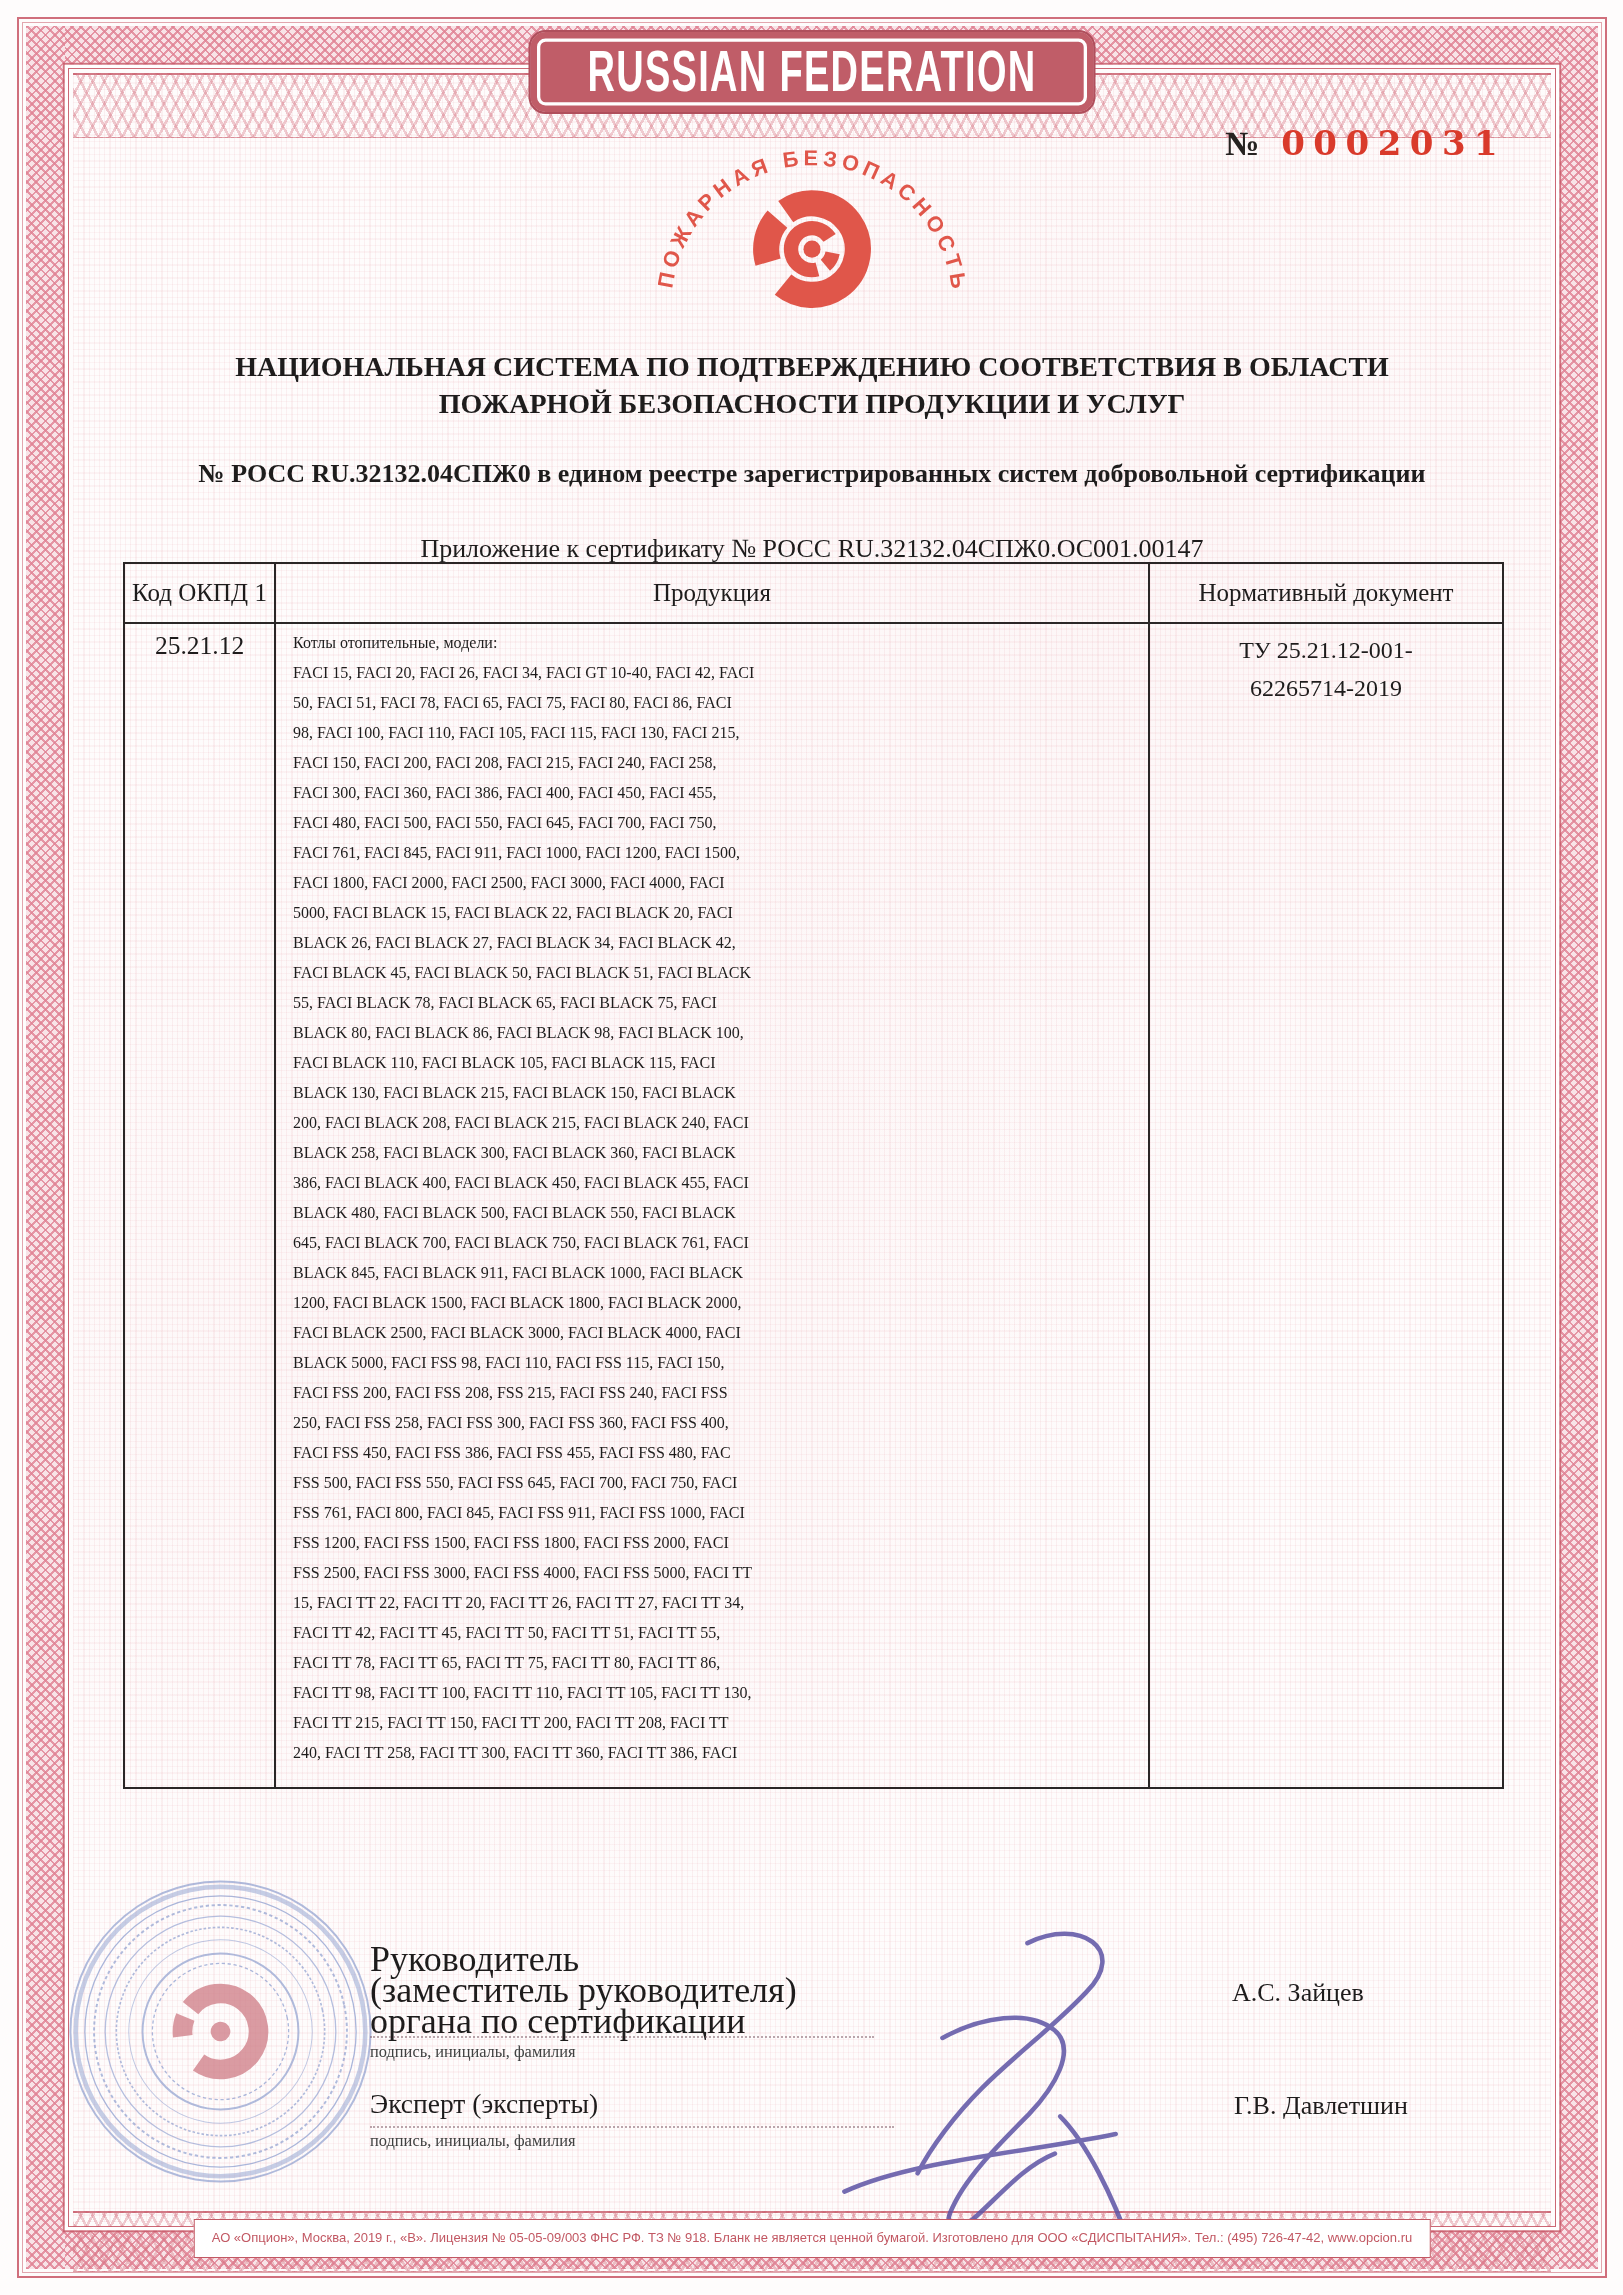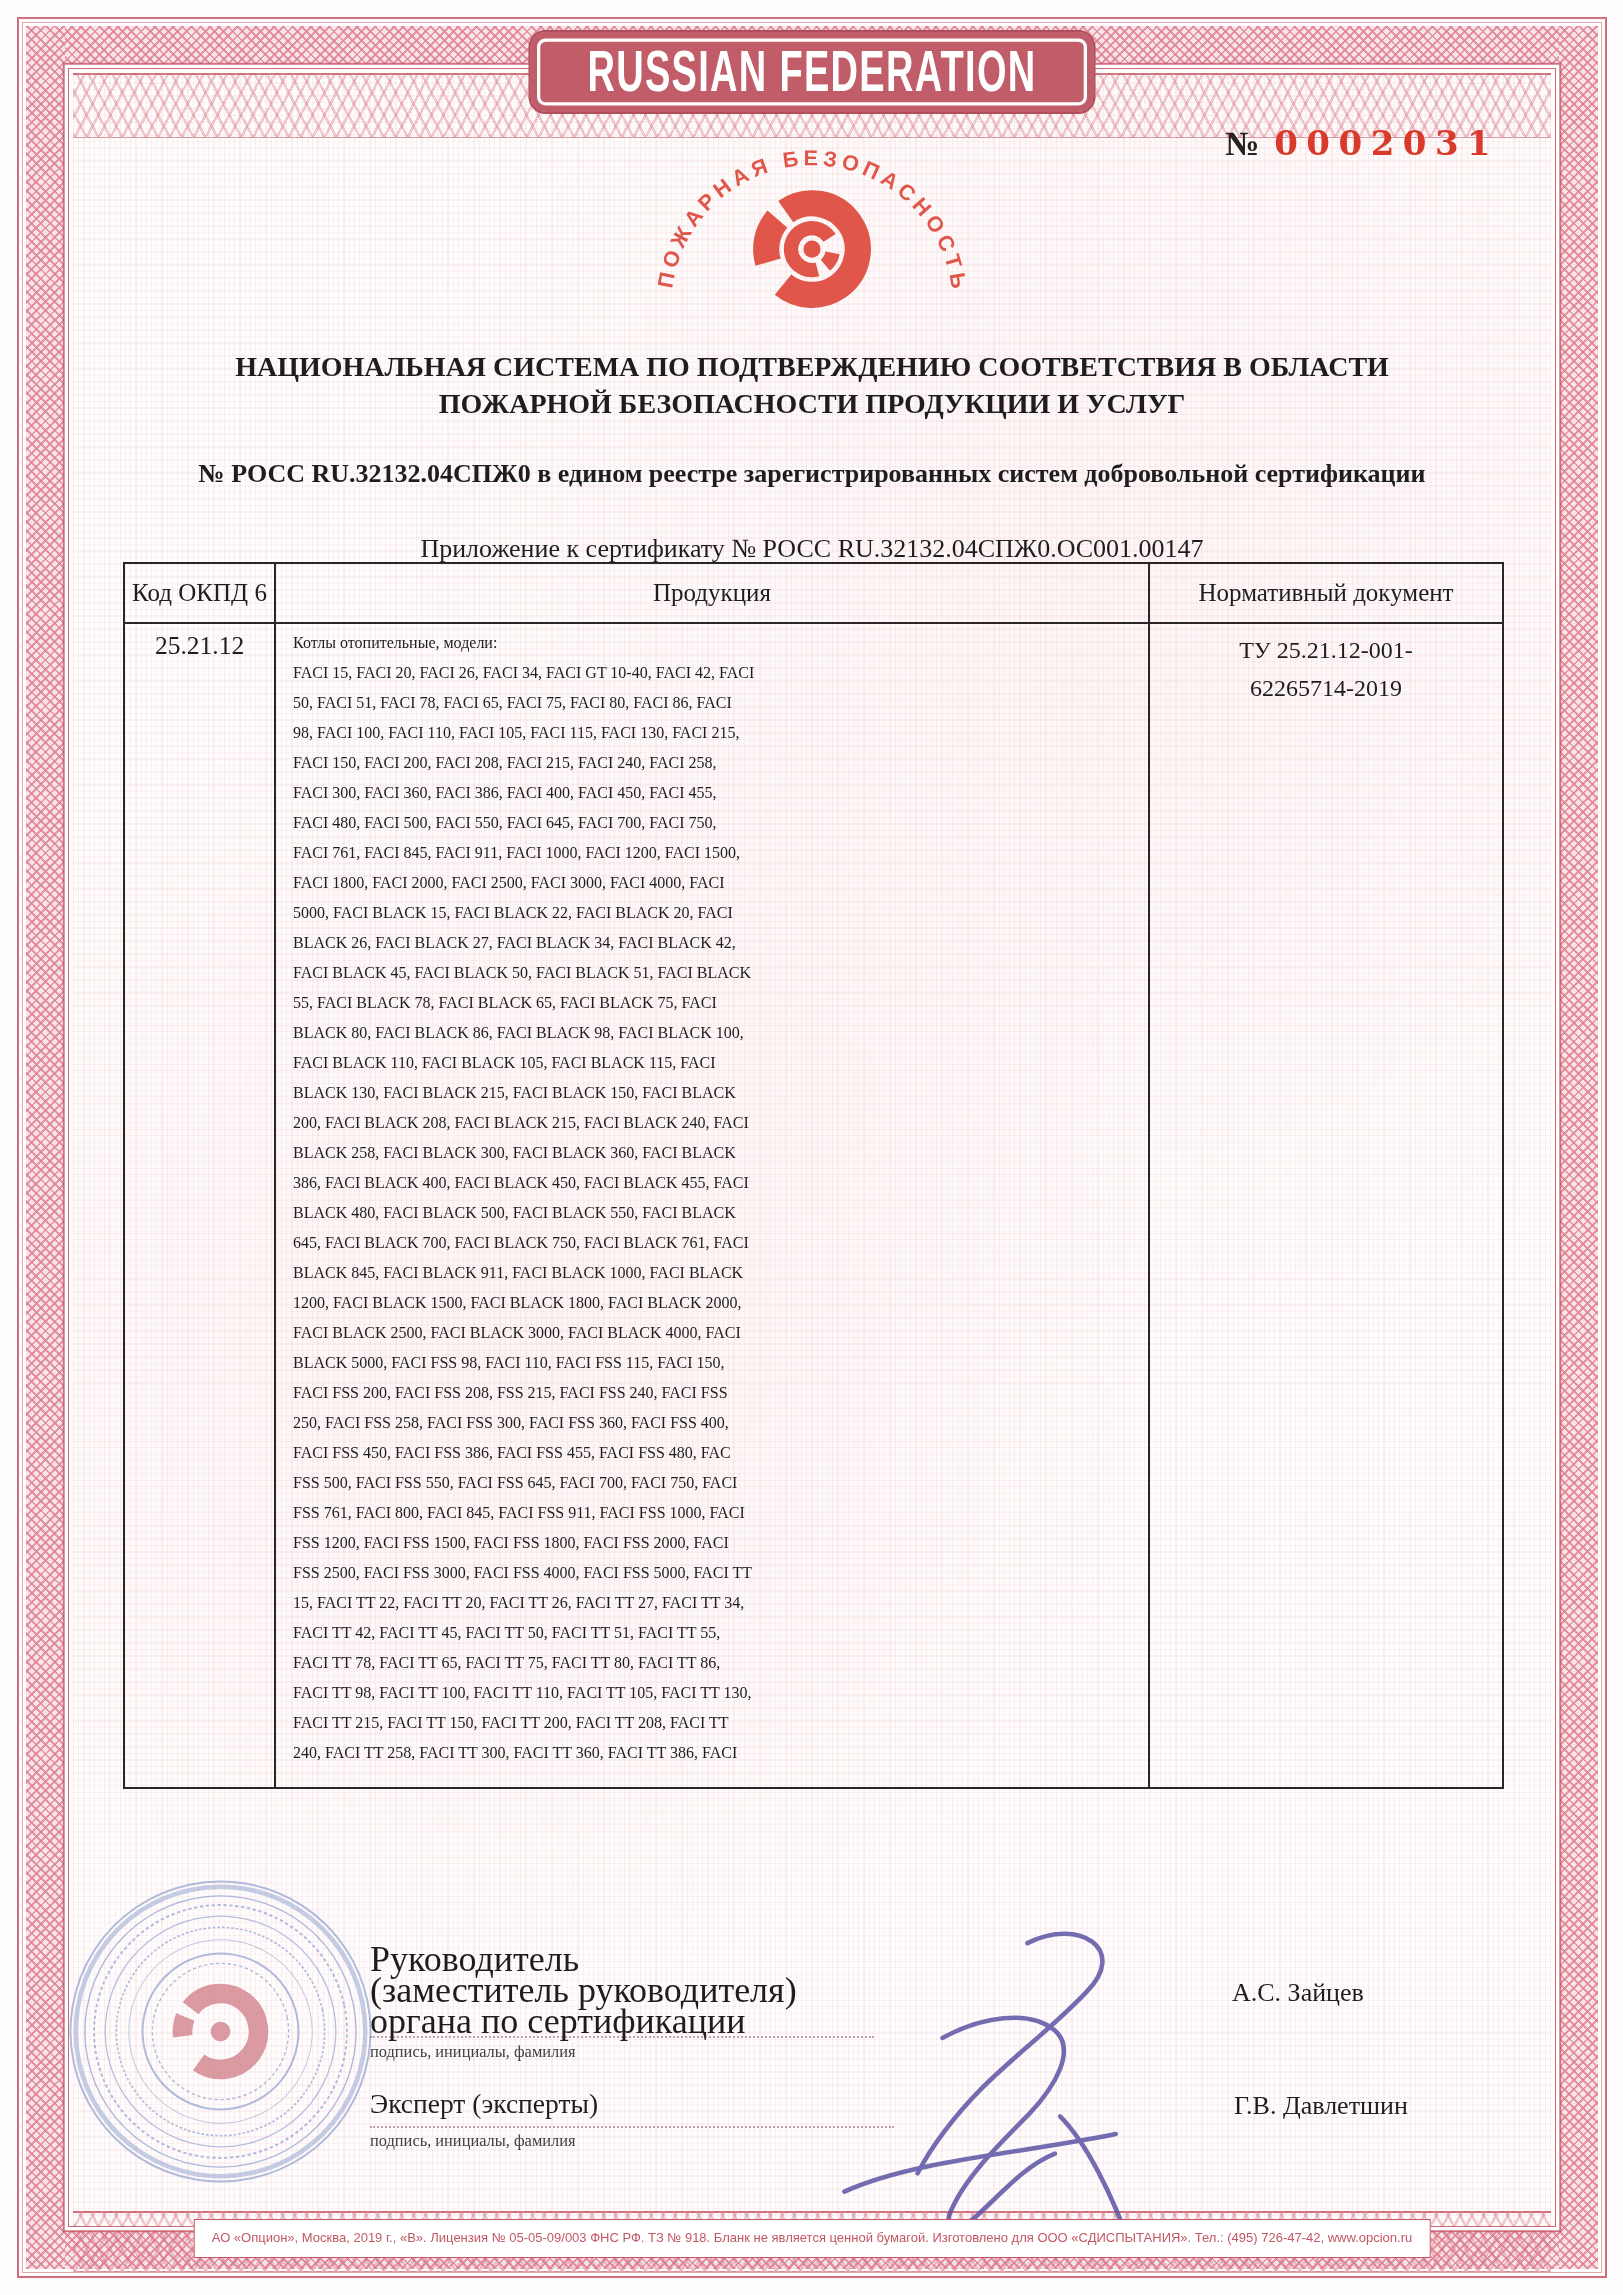--- a/index.html
+++ b/index.html
@@ -48,21 +48,21 @@
     border:2.6px solid var(--banner-red-dark);border-radius:17px;
     box-shadow:inset 0 0 0 6.5px var(--banner-red), inset 0 0 0 9.8px #fff;
     display:flex;align-items:center;justify-content:center;z-index:6;}
   .banner span{display:inline-block;transform:scaleY(1.5);
     font-family:"Liberation Sans","DejaVu Sans",sans-serif;font-weight:700;
     font-size:38px;letter-spacing:1.3px;color:#fff;white-space:nowrap;}
   
   .cert-number{position:absolute;left:1225px;top:123px;z-index:5;white-space:nowrap;}
   .cert-number .nsign{font-size:34px;font-weight:700;color:#262220;}
   .cert-number .digits{font-family:"DejaVu Serif",serif;font-size:34px;font-weight:700;
-    color:var(--number-red);letter-spacing:8.5px;margin-left:15px;}
+    color:var(--number-red);letter-spacing:8.5px;margin-left:22px;}
   
   .logo-wrap{position:absolute;left:50%;top:149px;transform:translateX(-50%);
     width:308px;height:178px;z-index:5;}
   
   .centered{position:absolute;left:85px;right:85px;text-align:center;z-index:5;}
   .doc-title{top:348px;font-weight:700;font-size:28px;line-height:37px;}
   .registry{top:459px;font-weight:700;font-size:26px;}
   .appendix{top:534px;font-size:26px;}
   
   .cert-table{position:absolute;left:123px;top:562px;width:1377px;height:1223px;
@@ -139,21 +139,21 @@
   </div>
 
   <div class="centered doc-title">
     <div>НАЦИОНАЛЬНАЯ СИСТЕМА ПО ПОДТВЕРЖДЕНИЮ СООТВЕТСТВИЯ В ОБЛАСТИ</div>
     <div>ПОЖАРНОЙ БЕЗОПАСНОСТИ ПРОДУКЦИИ И УСЛУГ</div>
   </div>
   <div class="centered registry">№ РОСС RU.32132.04СПЖ0 в едином реестре зарегистрированных систем добровольной сертификации</div>
   <div class="centered appendix">Приложение к сертификату № РОСС RU.32132.04СПЖ0.ОС001.00147</div>
 
   <div class="cert-table">
-    <div class="cell hcell">Код ОКПД 6</div>
+    <div class="cell hcell">Код ОКПД 1</div>
     <div class="cell hcell">Продукция</div>
     <div class="cell hcell">Нормативный документ</div>
 
     <div class="cell okpd-cell">25.21.12</div>
     <div class="cell product-cell">
       <div>Котлы отопительные, модели:</div>
       <div class="prewrap">FACI 15, FACI 20, FACI 26, FACI 34, FACI GT 10-40, FACI 42, FACI
 50, FACI 51, FACI 78, FACI 65, FACI 75, FACI 80, FACI 86, FACI
 98, FACI 100, FACI 110, FACI 105, FACI 115, FACI 130, FACI 215,
 FACI 150, FACI 200, FACI 208, FACI 215, FACI 240, FACI 258,

